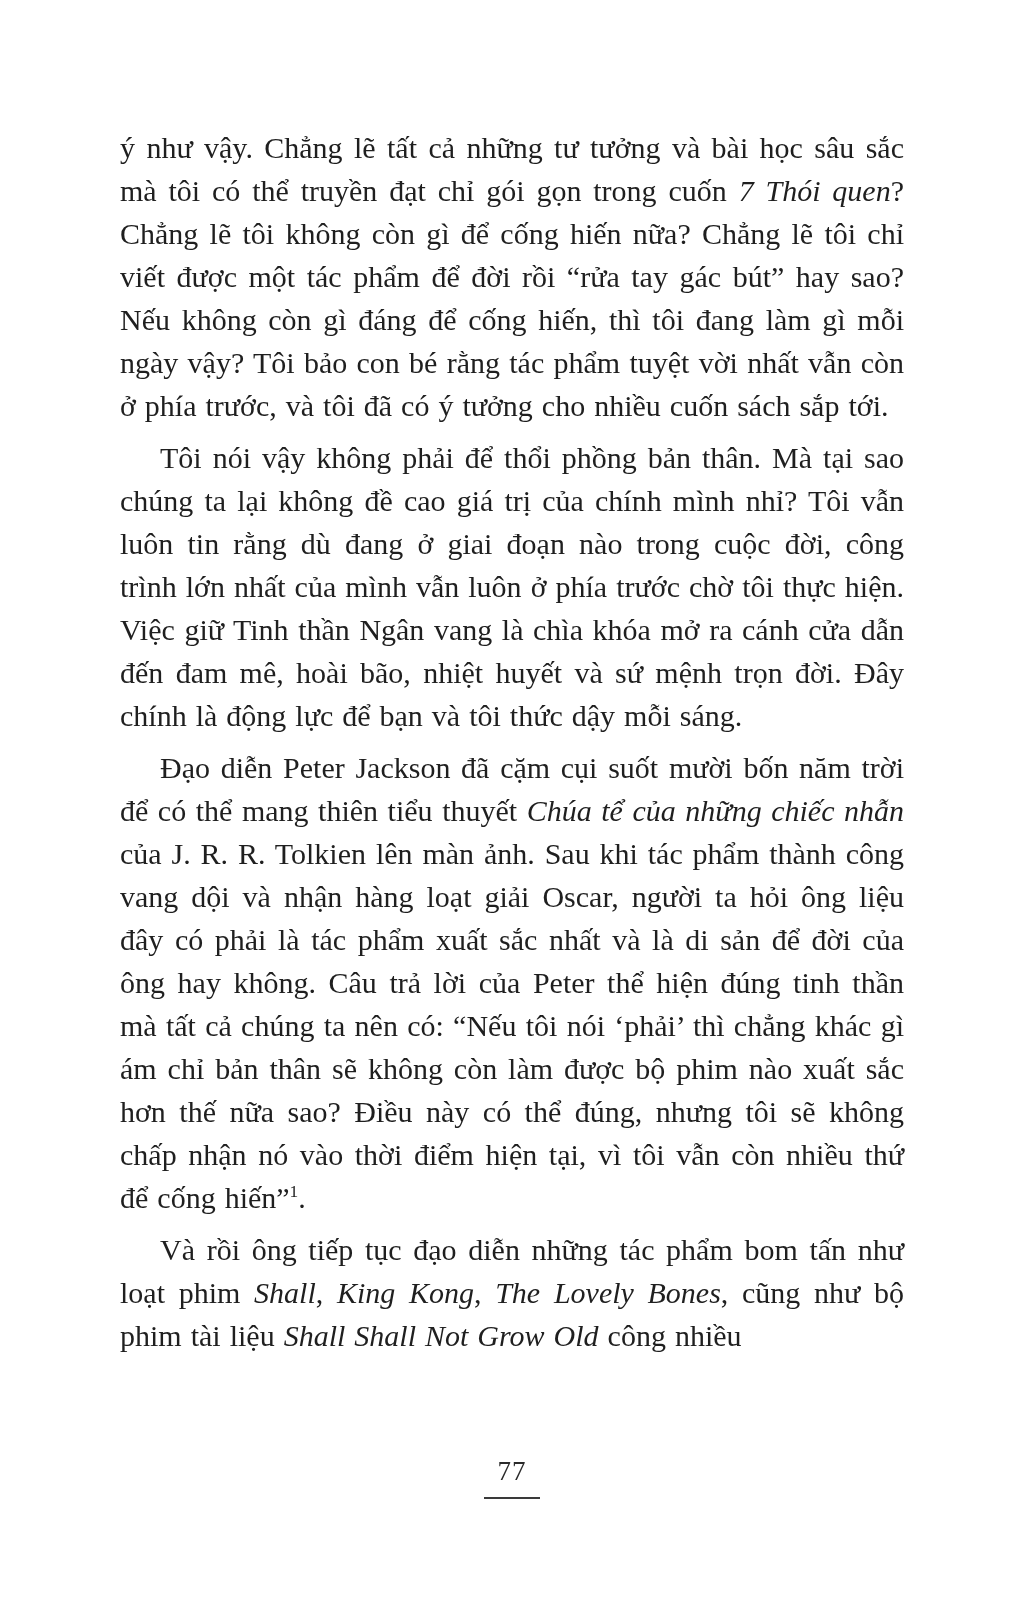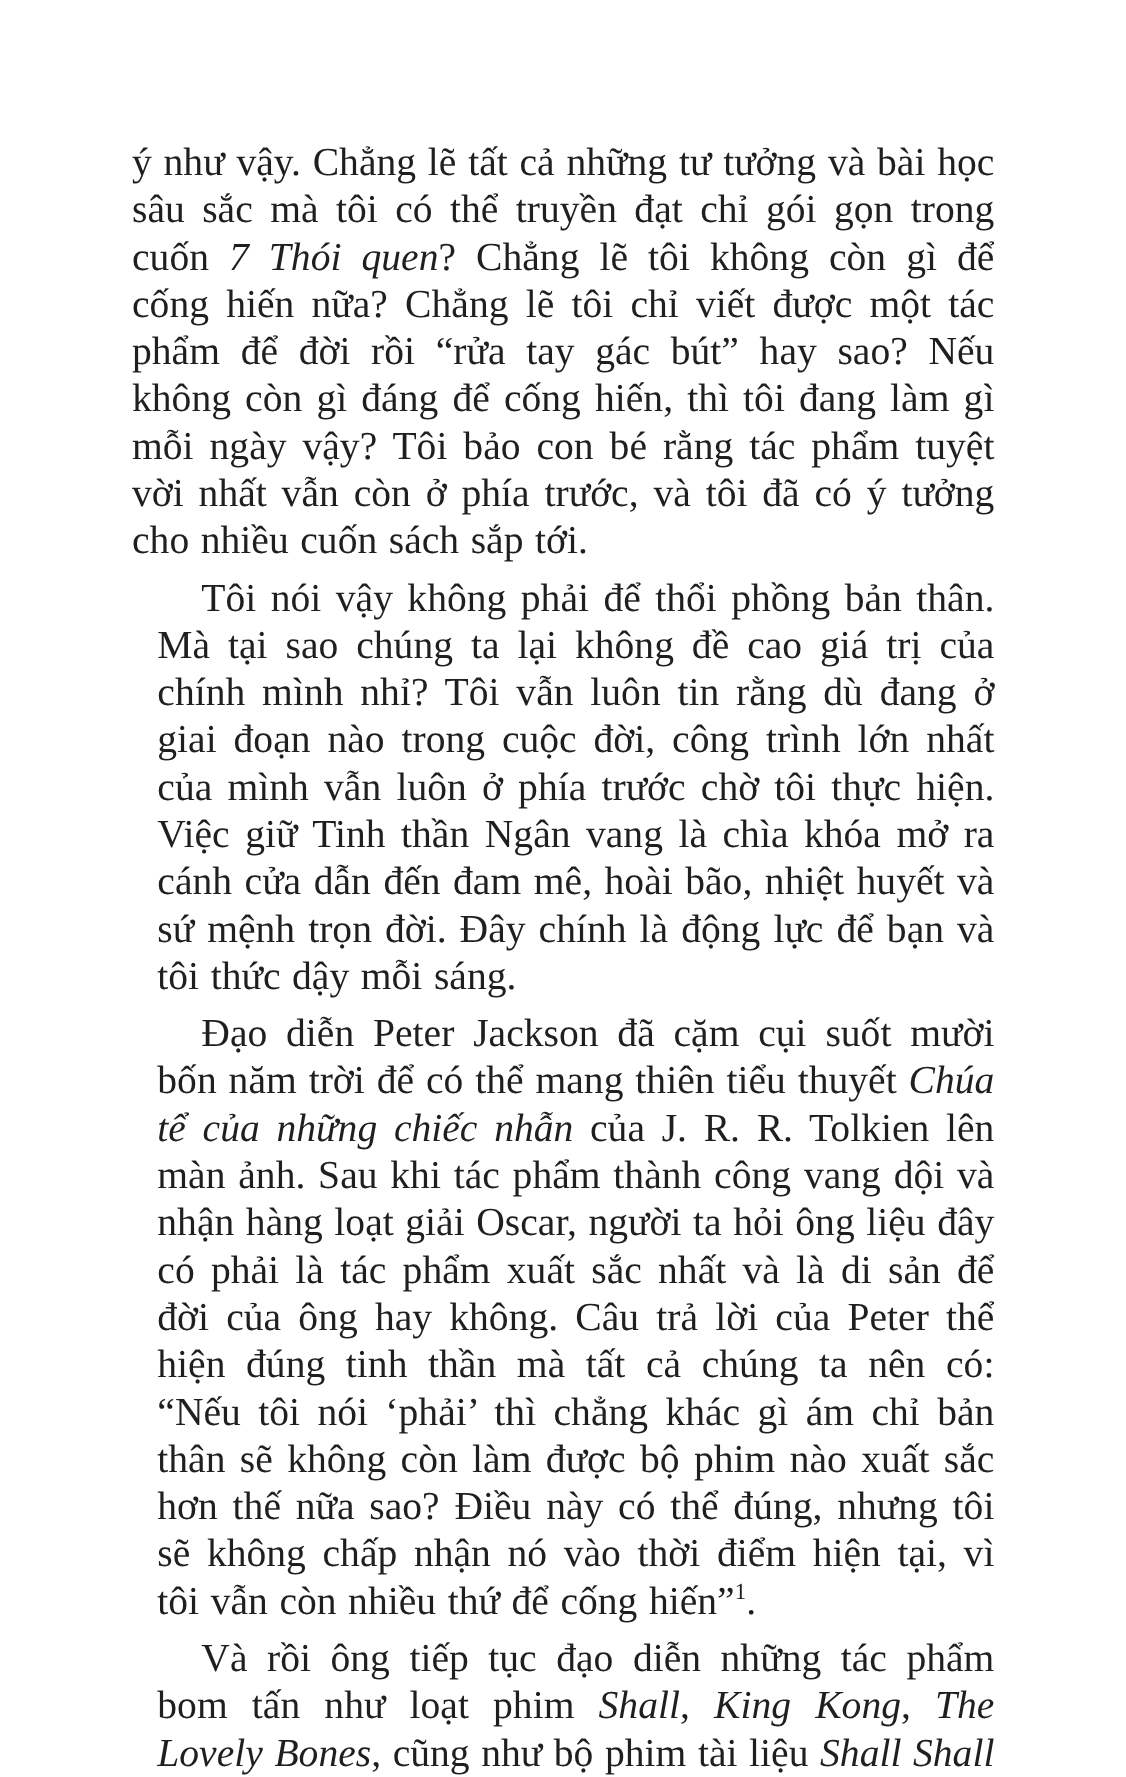--- a/index.html
+++ b/index.html
@@ -15,32 +15,31 @@
 
   .book-page {
     position: relative;
     width: 1024px;
     height: 1615px;
     background: #ffffff;
     padding: 126px 120px 0 120px;
   }
 
   .body-text p {
-    font-size: 36px;
+    font-size: 30px;
     line-height: 43px;
     text-align: justify;
     text-justify: inter-word;
     word-spacing: 1.5px;
     color: #1f1f1f;
     hyphens: none;
   }
 
   .body-text p.indent {
     text-indent: 40px;
-    margin-left: 23px;
   }
 
   .body-text p + p {
     margin-top: 9px;
   }
 
   .body-text em {
     font-style: italic;
   }
 
@@ -78,14 +77,18 @@
 
 <div class="book-page">
 
   <div class="body-text">
       <p><span>ý như vậy. Chẳng lẽ tất cả những tư tưởng và bài học sâu sắc mà tôi có thể truyền đạt chỉ gói gọn trong cuốn </span><em>7 Thói quen</em><span>? Chẳng lẽ tôi không còn gì để cống hiến nữa? Chẳng lẽ tôi chỉ viết được một tác phẩm để đời rồi “rửa tay gác bút” hay sao? Nếu không còn gì đáng để cống hiến, thì tôi đang làm gì mỗi ngày vậy? Tôi bảo con bé rằng tác phẩm tuyệt vời nhất vẫn còn ở phía trước, và tôi đã có ý tưởng cho nhiều cuốn sách sắp tới.</span></p>
       <p class="indent"><span>Tôi nói vậy không phải để thổi phồng bản thân. Mà tại sao chúng ta lại không đề cao giá trị của chính mình nhỉ? Tôi vẫn luôn tin rằng dù đang ở giai đoạn nào trong cuộc đời, công trình lớn nhất của mình vẫn luôn ở phía trước chờ tôi thực hiện. Việc giữ Tinh thần Ngân vang là chìa khóa mở ra cánh cửa dẫn đến đam mê, hoài bão, nhiệt huyết và sứ mệnh trọn đời. Đây chính là động lực để bạn và tôi thức dậy mỗi sáng.</span></p>
       <p class="indent"><span>Đạo diễn Peter Jackson đã cặm cụi suốt mười bốn năm trời để có thể mang thiên tiểu thuyết </span><em>Chúa tể của những chiếc nhẫn</em><span> của J. R. R. Tolkien lên màn ảnh. Sau khi tác phẩm thành công vang dội và nhận hàng loạt giải Oscar, người ta hỏi ông liệu đây có phải là tác phẩm xuất sắc nhất và là di sản để đời của ông hay không. Câu trả lời của Peter thể hiện đúng tinh thần mà tất cả chúng ta nên có: “Nếu tôi nói ‘phải’ thì chẳng khác gì ám chỉ bản thân sẽ không còn làm được bộ phim nào xuất sắc hơn thế nữa sao? Điều này có thể đúng, nhưng tôi sẽ không chấp nhận nó vào thời điểm hiện tại, vì tôi vẫn còn nhiều thứ để cống hiến”</span><sup>1</sup><span>.</span></p>
       <p class="indent"><span>Và rồi ông tiếp tục đạo diễn những tác phẩm bom tấn như loạt phim </span><em>Shall</em><span>, </span><em>King Kong</em><span>, </span><em>The Lovely Bones</em><span>, cũng như bộ phim tài liệu </span><em>Shall Shall Not Grow Old</em><span> công nhiều</span></p>
     </div>
 
+  <div class="page-footer">
+    <div class="page-number">77</div>
+    <div class="page-number-rule"></div>
+  </div>
 
 </div>
 
 </body></html>

